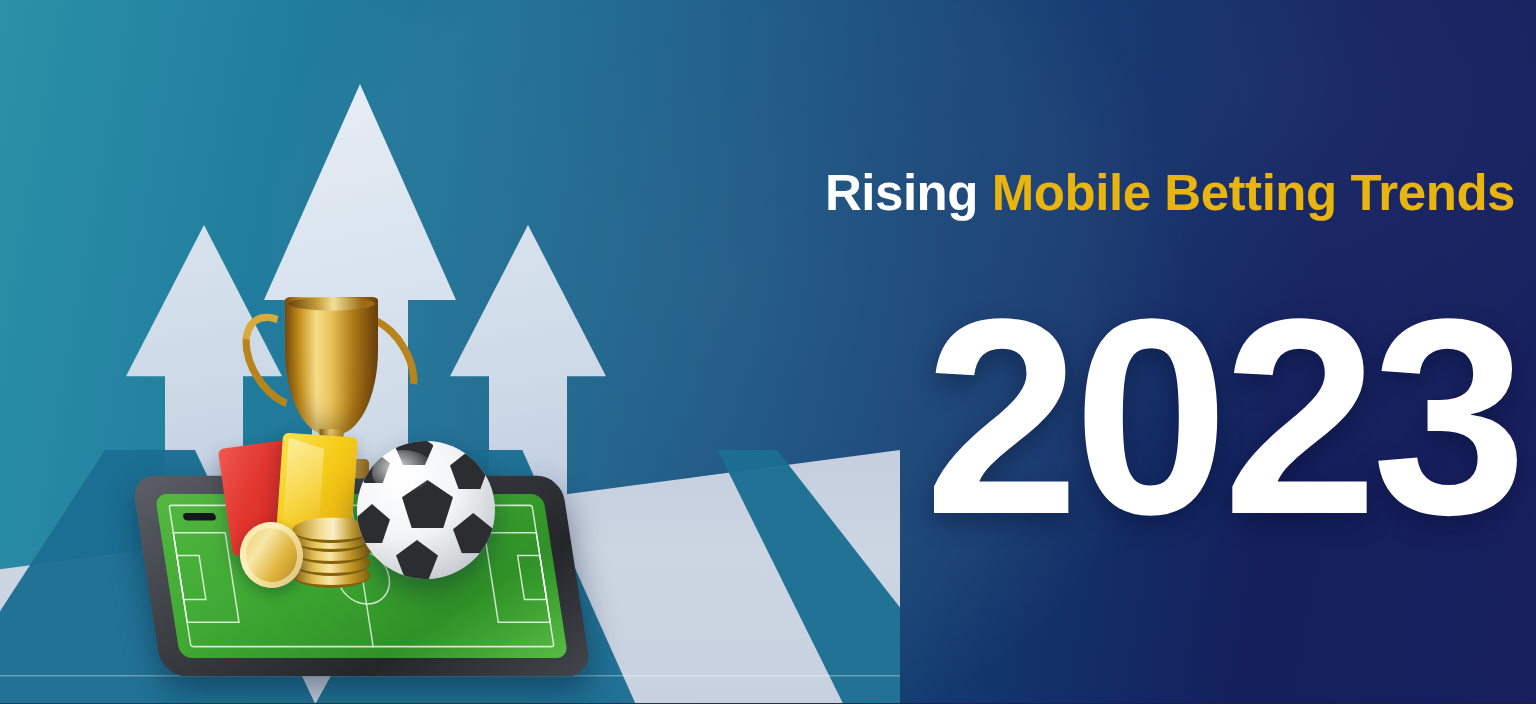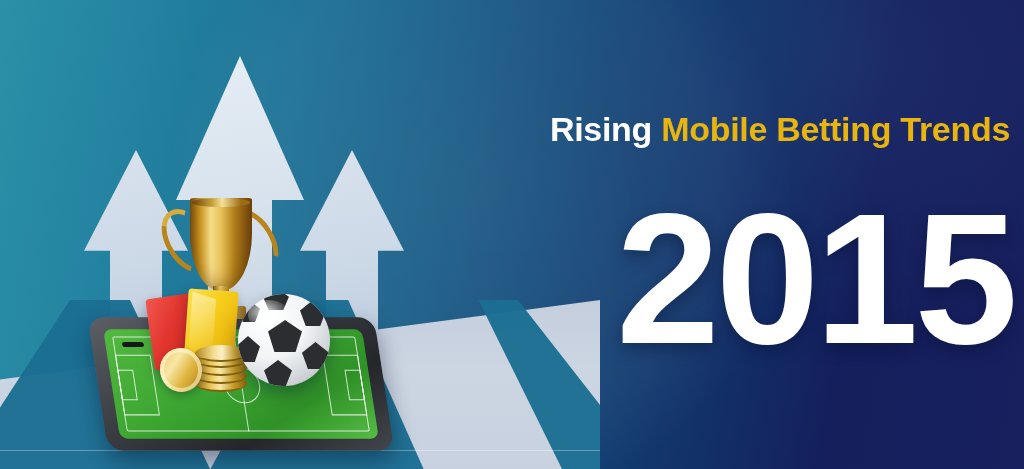--- a/index.html
+++ b/index.html
@@ -209,16 +209,16 @@
     <b class="p0"></b>
     <b class="p3"></b>
     <b class="p4"></b>
     <div class="shine"></div>
   </div>
 
   <div class="copy">
     <div class="headline">
       <span class="w">Rising </span><span class="g">Mobile Betting Trends</span>
     </div>
-    <div class="year">2015</div>
+    <div class="year">2023</div>
   </div>
 
 </div>
 
 </body></html>

